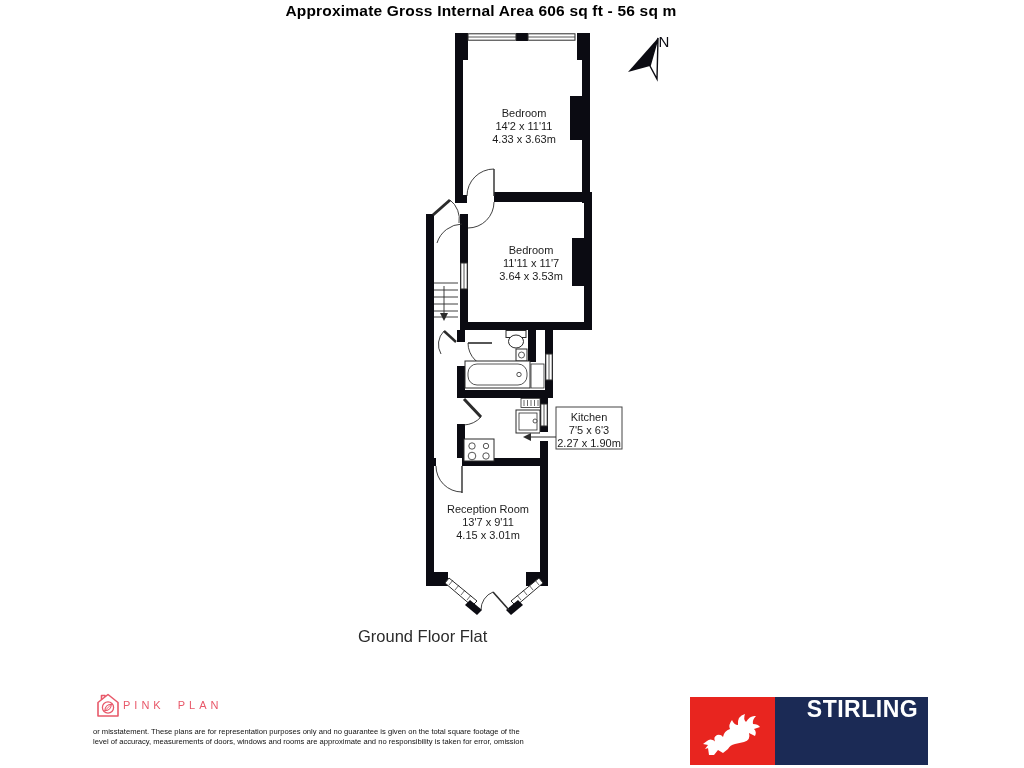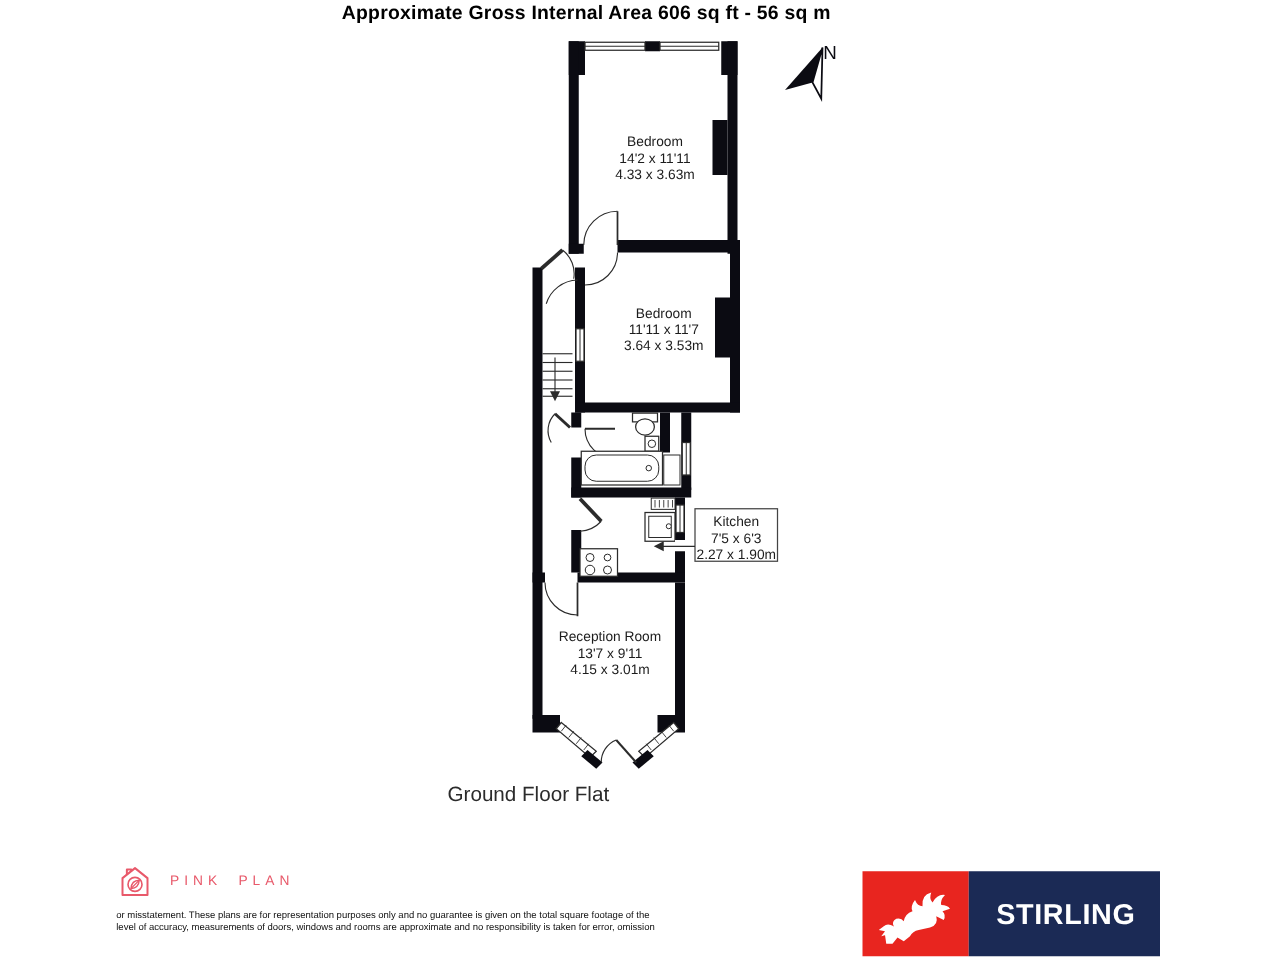--- a/index.html
+++ b/index.html
@@ -1,47 +1,47 @@
 <!DOCTYPE html>
 <html><head>
 <meta charset="utf-8">
 <style>
   html,body{margin:0;padding:0;}
   body{
     width:1024px;height:768px;position:relative;background:#ffffff;
     font-family:"Liberation Sans", sans-serif;overflow:hidden;
   }
   .title{
-    position:absolute;top:2px;left:0;width:938px;text-align:center;
+    position:absolute;top:2px;left:12px;width:938px;text-align:center;
     font-size:15.5px;font-weight:bold;color:#000;letter-spacing:.2px;
   }
   .plan-svg{position:absolute;left:0;top:0;}
   .room-label{font-size:11px;fill:#1c1c1c;}
   .floor-label{
     position:absolute;top:627px;left:358px;width:272px;
     font-size:16.5px;color:#2b2b2b;
   }
   .pinkplan{
-    position:absolute;left:93px;top:690px;display:flex;align-items:center;gap:13px;
+    position:absolute;left:93px;top:690px;display:flex;align-items:center;
   }
   .pinkplan-text{
     color:#e8596a;font-size:11px;font-weight:500;letter-spacing:4px;word-spacing:6px;
   }
   .disclaimer{
     position:absolute;left:93px;top:727px;width:505px;
     font-size:7.6px;line-height:9.9px;color:#101010;
   }
   .sa-logo{
     position:absolute;left:690px;top:697px;width:238px;height:68px;display:flex;
   }
   .sa-red{
     width:85px;height:68px;background:#e8251f;display:flex;align-items:center;justify-content:center;
   }
   .sa-navy{
-    flex:1;height:68px;background:#1b2a55;display:flex;flex-direction:column;
+    flex:1;height:68px;background:#1b2a55;display:flex;flex-direction:row;
     justify-content:center;padding-left:22px;box-sizing:border-box;
   }
   .sa-navy div{
     color:#ffffff;font-weight:bold;font-size:23px;line-height:1.08;letter-spacing:.5px;
   }
 </style>
 </head>
 <body>
 
 <div class="title">Approximate Gross Internal Area 606 sq ft - 56 sq m</div>

